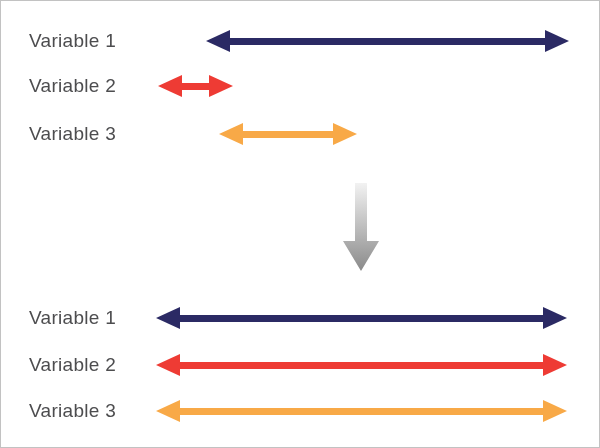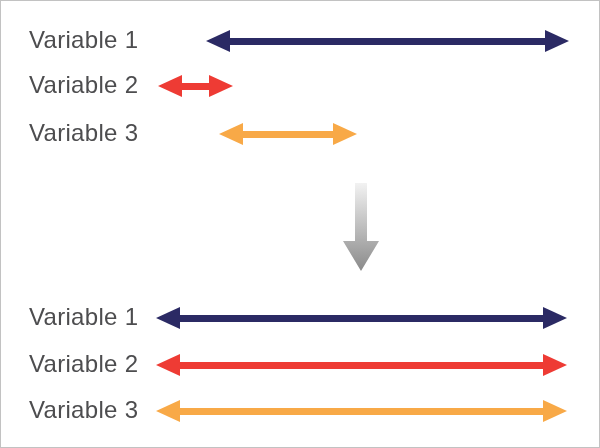--- a/index.html
+++ b/index.html
@@ -15,21 +15,21 @@
   }
 
   
   .arrow-row { position: absolute; left: 0; width: 100%; height: 0; }
 
   .var-label {
     position: absolute;
     left: 28px;
     top: 0;
     transform: translateY(-54%);
-    font-size: 24px;
+    font-size: 19px;
     line-height: 1;
     letter-spacing: 0.3px;
     color: var(--label, #4d4d4f);
     white-space: nowrap;
   }
 
   .dbl-arrow {
     position: absolute;
     top: 0;
     height: 22px;

